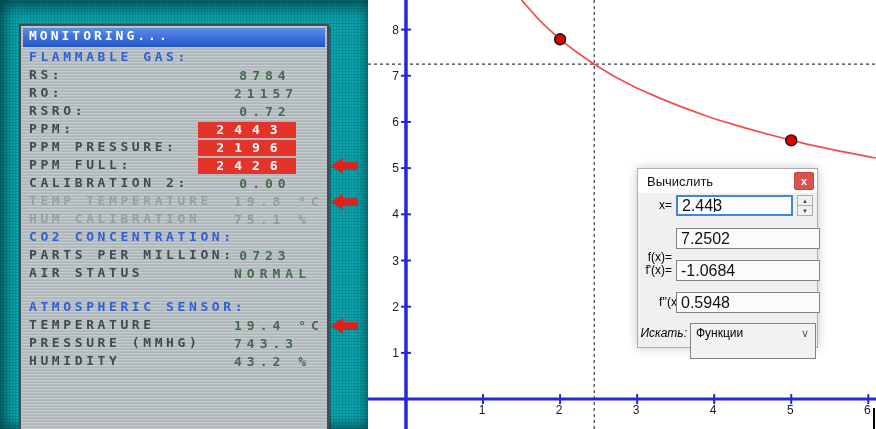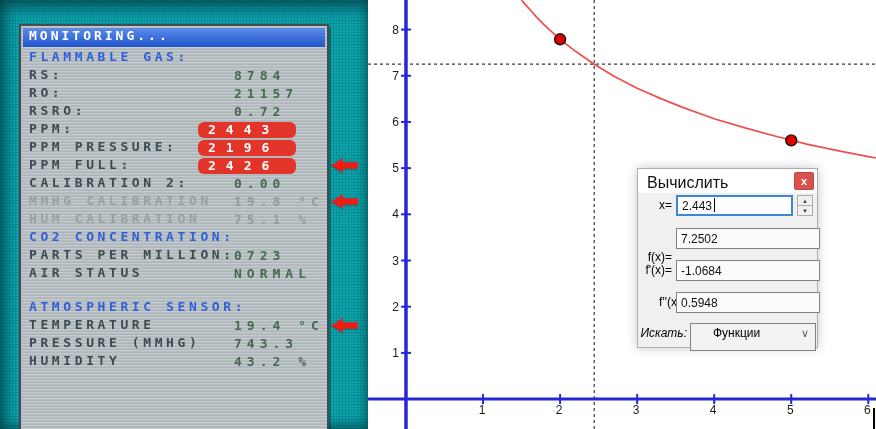--- a/index.html
+++ b/index.html
@@ -21,53 +21,53 @@
     padding-top:2px;overflow:visible;
   }
   #lcd-title{height:19px;line-height:19px;margin:0 2px 2px 2px;padding:0 6px;
     background:linear-gradient(#5d8ce8,#1f54cc);color:#fff;
     font:700 13px "DejaVu Sans Mono",monospace;letter-spacing:3px;white-space:nowrap;overflow:hidden;}
   .lcd-row{position:relative;height:18px;line-height:18px;padding-left:8px;
     font:700 13px "DejaVu Sans Mono",monospace;letter-spacing:3.6px;color:#3e4a51;white-space:nowrap;}
   .lcd-row.blank{height:16px;}
   .lcd-row.section .lab{color:#2f5fd8;}
   .lcd-row .val{position:absolute;left:177px;top:1px;width:98px;height:16px;line-height:16px;
-    box-sizing:border-box;padding-left:36px;color:#456a4e;letter-spacing:5px;}
-  .lcd-row.alert .val{background:#e23429;color:#fff;padding-left:10px;letter-spacing:10px;border-radius:6px;}
+    box-sizing:border-box;padding-left:36px;color:#456a4e;letter-spacing:5px;text-align:center;}
+  .lcd-row.alert .val{background:#e23429;color:#fff;padding-left:10px;letter-spacing:10px;}
   .lcd-row.dim .lab{color:#97a1a4;}
   .lcd-row.dim .val{color:#8da093;}
   .lcd-row .arrow{position:absolute;right:-31px;top:1px;filter:drop-shadow(0 1px 0 rgba(0,40,45,.3));}
 
   
   #graph-panel{position:absolute;left:368px;top:0;width:508px;height:429px;background:#fff;}
   #plot{position:absolute;left:0;top:0;}
   #plot text{font-family:"Liberation Sans",sans-serif;font-size:12px;fill:#1b1b1b;}
   #caret-mark{position:absolute;left:505px;top:408px;width:2px;height:21px;background:#000;}
 
   
   #calc-dialog{position:absolute;left:269px;top:168px;width:181px;height:180px;box-sizing:border-box;
     background:#f0f0f0;border:1px solid #aeaeae;box-shadow:0 0 10px rgba(0,0,0,.22);font-size:12px;color:#000;}
   #dlg-head{position:absolute;left:0;top:0;right:0;height:24px;background:#fff;}
-  #dlg-title{position:absolute;left:9px;top:5px;font-size:16px;color:#111;}
+  #dlg-title{position:absolute;left:9px;top:5px;font-size:13px;color:#111;}
   #dlg-close{position:absolute;top:3px;right:3px;width:20px;height:18px;background:#d9534e;border:1px solid #c64540;
     border-radius:2px;color:#fff;font:700 11px "Liberation Sans",sans-serif;line-height:15px;text-align:center;padding:0;cursor:pointer;}
   .dl{position:absolute;left:0;width:34px;text-align:right;line-height:20px;}
   .dl.wide{width:49px;}
-  .fld{position:absolute;box-sizing:border-box;height:21px;font-size:12px;font-family:"Liberation Sans",sans-serif;
+  .fld{position:absolute;box-sizing:border-box;height:21px;font-size:16px;font-family:"Liberation Sans",sans-serif;
     padding:0 0 0 4px;color:#111;}
   #x-input{left:38px;top:26px;width:117px;background:#fff;border:2px solid #3f87d6;}
   .ro{background:#fbfbfb;border:1px solid #828282;left:38px;width:144px;}
   #fx-output{top:59px;} #fpx-output{top:91px;} #fppx-output{top:123px;}
   #lbl-x{top:26px;} #lbl-fx{top:59px;margin-top:19px;} #lbl-fpx{top:91px;} #lbl-fppx{top:123px;margin-left:16px;} #lbl-search{top:154px;font-style:italic;}
   #text-caret{position:absolute;left:76px;top:29px;width:1px;height:14px;background:#000;}
   #spinner{position:absolute;left:159px;top:26px;width:16px;height:21px;display:flex;flex-direction:column;}
   #spinner button{flex:1;border:1px solid #ababab;background:#f1f1f1;padding:0;font-size:6px;line-height:6px;color:#444;cursor:pointer;}
   #spinner button:first-child{border-bottom:none;}
-  #search-select{position:absolute;left:52px;top:154px;width:126px;height:28px;box-sizing:border-box;
-    background:#f2f2f2;border:1px solid #828282;line-height:18px;padding-left:22px;cursor:pointer;}
+  #search-select{position:absolute;left:52px;top:154px;width:126px;height:36px;box-sizing:border-box;
+    background:#f2f2f2;border:1px solid #828282;line-height:18px;padding-left:5px;cursor:pointer;}
   #chevron{position:absolute;right:6px;top:0;color:#5a5a5a;font-size:11px;}
 </style>
 </head>
 <body>
 
 <div id="stage">
 
   <div id="lcd-photo">
     <div id="lcd-panel">
       <div id="lcd-title">MONITORING...</div>
@@ -75,21 +75,21 @@
           <div class="lcd-row section"><span class="lab">FLAMMABLE GAS:</span></div>
           <div class="lcd-row normal"><span class="lab">RS:</span><div class="val">8784</div></div>
           <div class="lcd-row normal"><span class="lab">RO:</span><div class="val">21157</div></div>
           <div class="lcd-row normal"><span class="lab">RSRO:</span><div class="val">0.72</div></div>
           <div class="lcd-row alert"><span class="lab">PPM:</span><div class="val" style="background: rgb(226, 52, 41);">2443</div></div>
           <div class="lcd-row alert"><span class="lab">PPM PRESSURE:</span><div class="val" style="background: rgb(226, 52, 41);">2196</div></div>
           <div class="lcd-row alert"><span class="lab">PPM FULL:</span><div class="val" style="background: rgb(226, 52, 41);">2426</div><svg class="arrow" width="27" height="15" viewBox="0 0 27 15">
               <path d="M0 7.5 L12 0 L12 4.2 L27 4.2 L27 10.8 L12 10.8 L12 15 Z" fill="#ea1c16"></path>
             </svg></div>
           <div class="lcd-row normal"><span class="lab">CALIBRATION 2:</span><div class="val">0.00</div></div>
-          <div class="lcd-row dim"><span class="lab">MMHG CALIBRATION</span><div class="val">19.8 °C</div><svg class="arrow" width="27" height="15" viewBox="0 0 27 15">
+          <div class="lcd-row dim"><span class="lab">TEMP TEMPERATURE</span><div class="val">19.8 °C</div><svg class="arrow" width="27" height="15" viewBox="0 0 27 15">
               <path d="M0 7.5 L12 0 L12 4.2 L27 4.2 L27 10.8 L12 10.8 L12 15 Z" fill="#ea1c16"></path>
             </svg></div>
           <div class="lcd-row dim"><span class="lab">HUM CALIBRATION</span><div class="val">75.1 %</div></div>
           <div class="lcd-row section"><span class="lab">CO2 CONCENTRATION:</span></div>
           <div class="lcd-row normal"><span class="lab">PARTS PER MILLION:</span><div class="val">0723</div></div>
           <div class="lcd-row normal"><span class="lab">AIR STATUS</span><div class="val">NORMAL</div></div>
           <div class="lcd-row blank"></div>
           <div class="lcd-row section"><span class="lab">ATMOSPHERIC SENSOR:</span></div>
           <div class="lcd-row normal"><span class="lab">TEMPERATURE</span><div class="val">19.4 °C</div><svg class="arrow" width="27" height="15" viewBox="0 0 27 15">
               <path d="M0 7.5 L12 0 L12 4.2 L27 4.2 L27 10.8 L12 10.8 L12 15 Z" fill="#ea1c16"></path>

